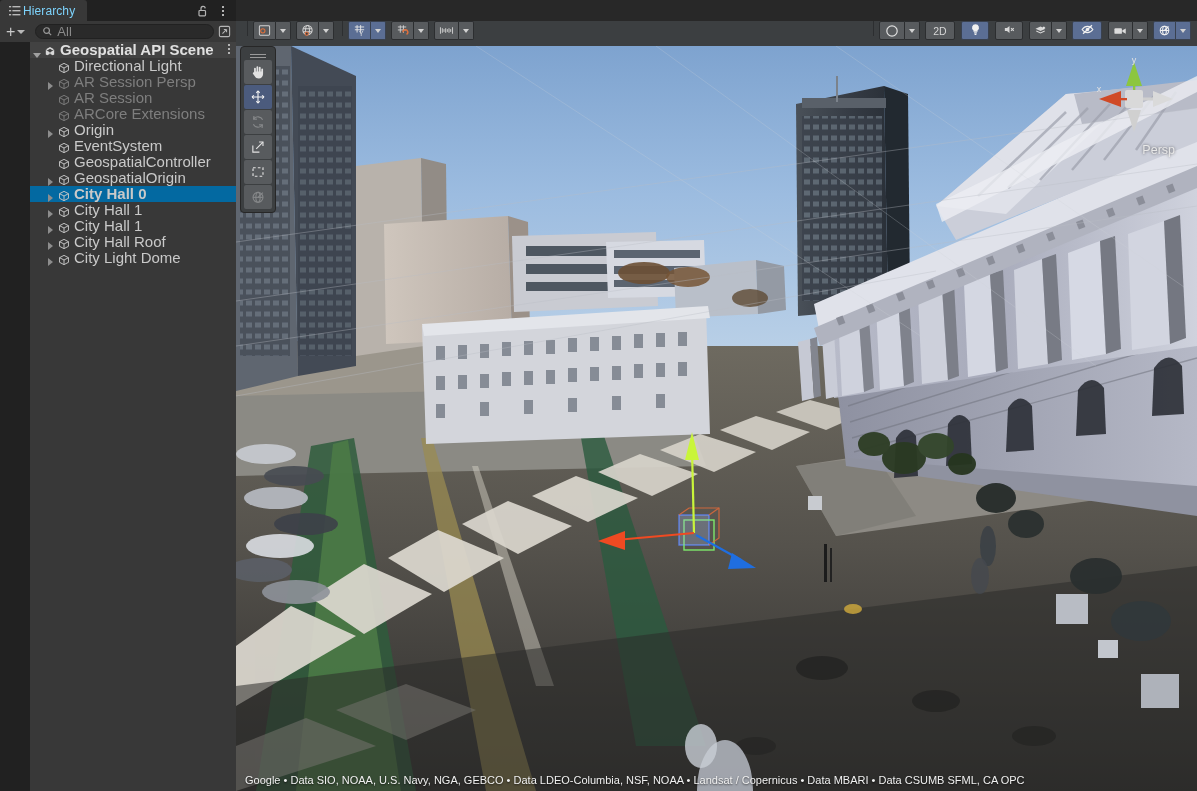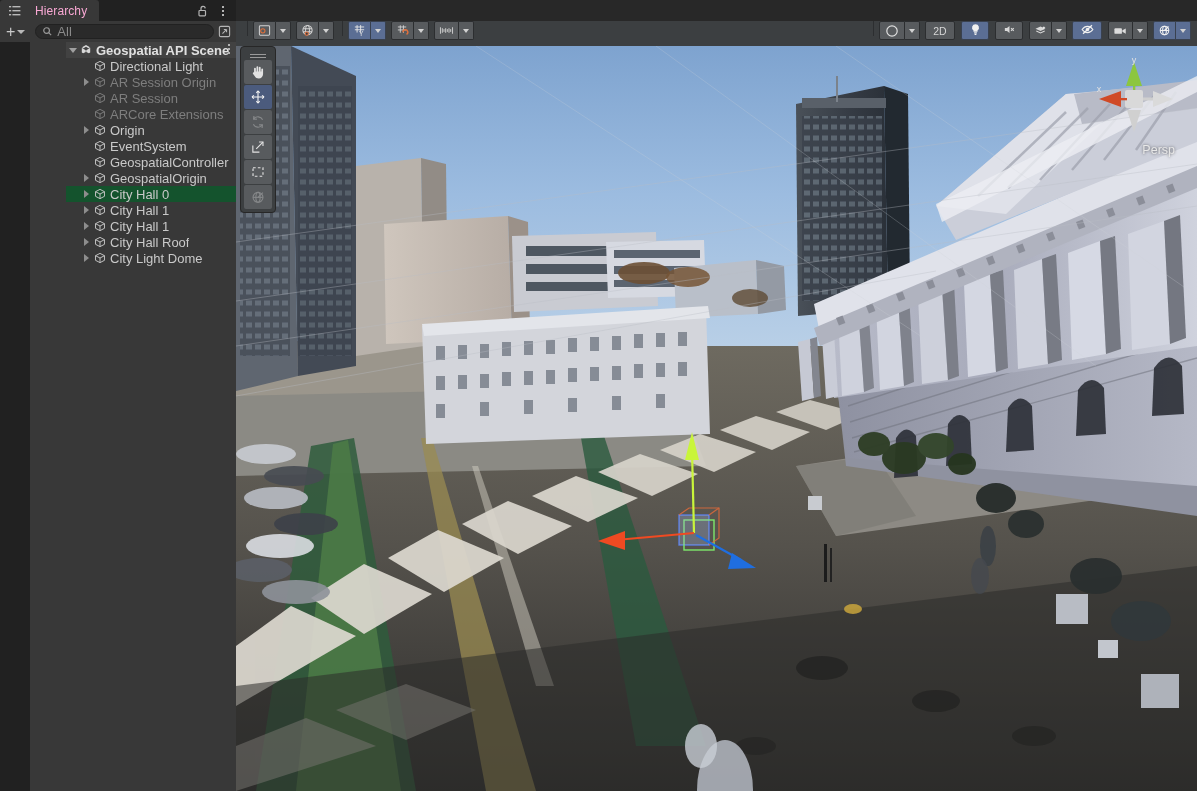--- a/index.html
+++ b/index.html
@@ -15,25 +15,25 @@
   #hierarchy {
     position: absolute; left: 0; top: 0; width: 236px; height: 791px;
     background: #282828;
   }
   .h-tabbar {
     position: absolute; left: 0; top: 0; width: 236px; height: 21px;
     background: #212121;
   }
   .h-tab {
     position: absolute; left: 0; top: 0; height: 21px;
-    display: flex; align-items: center; gap: 14px;
+    display: flex; align-items: center; gap: 2px;
     padding: 0 12px 0 9px;
     background: #383838;
     border-top-left-radius: 3px; border-top-right-radius: 3px;
-    color: #f9a8d4; font-size: 12px; letter-spacing: .1px;
+    color: #7dd3fc; font-size: 12px; letter-spacing: .1px;
   }
   .h-tab-icon { width: 12px; height: 12px; display:block; }
   .h-tab-right {
     position: absolute; right: 4px; top: 0; height: 21px;
     display: flex; align-items: center; gap: 2px;
   }
   .icon-btn {
     width: 18px; height: 18px; display: flex;
     align-items: center; justify-content: center;
   }
@@ -58,25 +58,25 @@
   .h-search .ph { color: #8a8a8a; font-size: 13px; }
   .h-sq {
     width: 16px; height: 15px; display: flex; align-items: center; justify-content: center;
   }
 
   .h-body { position: absolute; left: 0; top: 42px; width: 236px; bottom: 0; background: #282828; }
   .h-gutter { position: absolute; left: 0; top: 0; width: 30px; bottom: 0; background: #212121; }
   .h-rows { position: absolute; left: 30px; top: 0; right: 0; bottom: 0; background: #383838; }
 
   .h-row {
-    position: relative; height: 16px; display: flex; align-items: center;
-    font-size: 13px; color: #c9c9c9; white-space: nowrap; margin-left: 36px;
+    position: relative; height: 16px; display: flex; align-items: flex-end;
+    font-size: 15px; color: #c9c9c9; white-space: nowrap;
   }
   .h-row.scene-root { background: #424242; color: #e0e0e0; font-weight: bold; }
-  .h-row.selected { background: #14532d; }
+  .h-row.selected { background: #0369a1; font-weight: bold; }
   .h-row.dim { color: #7e7e7e; }
   .h-arrow {
     width: 13px; flex: 0 0 13px; display: flex; align-items: center; justify-content: center;
   }
   .h-arrow.open i {
     width: 0; height: 0; border-left: 4.5px solid transparent;
     border-right: 4.5px solid transparent; border-top: 5px solid #a0a0a0; display:block;
   }
   .h-arrow.closed i {
     width: 0; height: 0; border-top: 4.5px solid transparent;
@@ -250,21 +250,21 @@
             <span style="flex: 0 0 14px;"></span>
             <span class="h-arrow closed">
               <i></i>
             </span>
             <span class="h-ico">
               <svg viewBox="0 0 14 14" width="12" height="12" fill="none" stroke="currentColor" stroke-width="1.1">
                 <path d="M7 1.6 12.2 4.3 12.2 9.7 7 12.4 1.8 9.7 1.8 4.3Z"></path>
                 <path d="M1.8 4.3 7 7 12.2 4.3M7 7v5.4"></path>
               </svg>
             </span>
-            <span class="lbl">AR Session Origin</span>
+            <span class="lbl">AR Session Persp</span>
           </div>
           <div class="h-row dim">
             <span style="flex: 0 0 14px;"></span>
             <span class="h-arrow "></span>
             <span class="h-ico">
               <svg viewBox="0 0 14 14" width="12" height="12" fill="none" stroke="currentColor" stroke-width="1.1">
                 <path d="M7 1.6 12.2 4.3 12.2 9.7 7 12.4 1.8 9.7 1.8 4.3Z"></path>
                 <path d="M1.8 4.3 7 7 12.2 4.3M7 7v5.4"></path>
               </svg>
             </span>
@@ -931,15 +931,16 @@
 
         <rect x="24" y="44" width="14" height="2.3" fill="#d04a26"></rect>
         <polygon points="10,45 32,37 32,53" fill="#d04a26"></polygon>
         <text x="10" y="38" font-size="9" fill="#e2e2e2" text-anchor="middle" font-family="Liberation Sans, sans-serif">x</text>
 
         <rect x="54" y="43.5" width="14" height="3" fill="#cfcfcf"></rect>
         <polygon points="84,45 64,37 64,53" fill="#dadada"></polygon>
       </svg>
       <div class="persp-lbl">Persp</div>
 
+      <div class="g-attrib">Google • Data SIO, NOAA, U.S. Navy, NGA, GEBCO • Data LDEO-Columbia, NSF, NOAA • Landsat / Copernicus • Data MBARI • Data CSUMB SFML, CA OPC</div>
     </div>
   </div>
 </div>
 
 </body></html>

